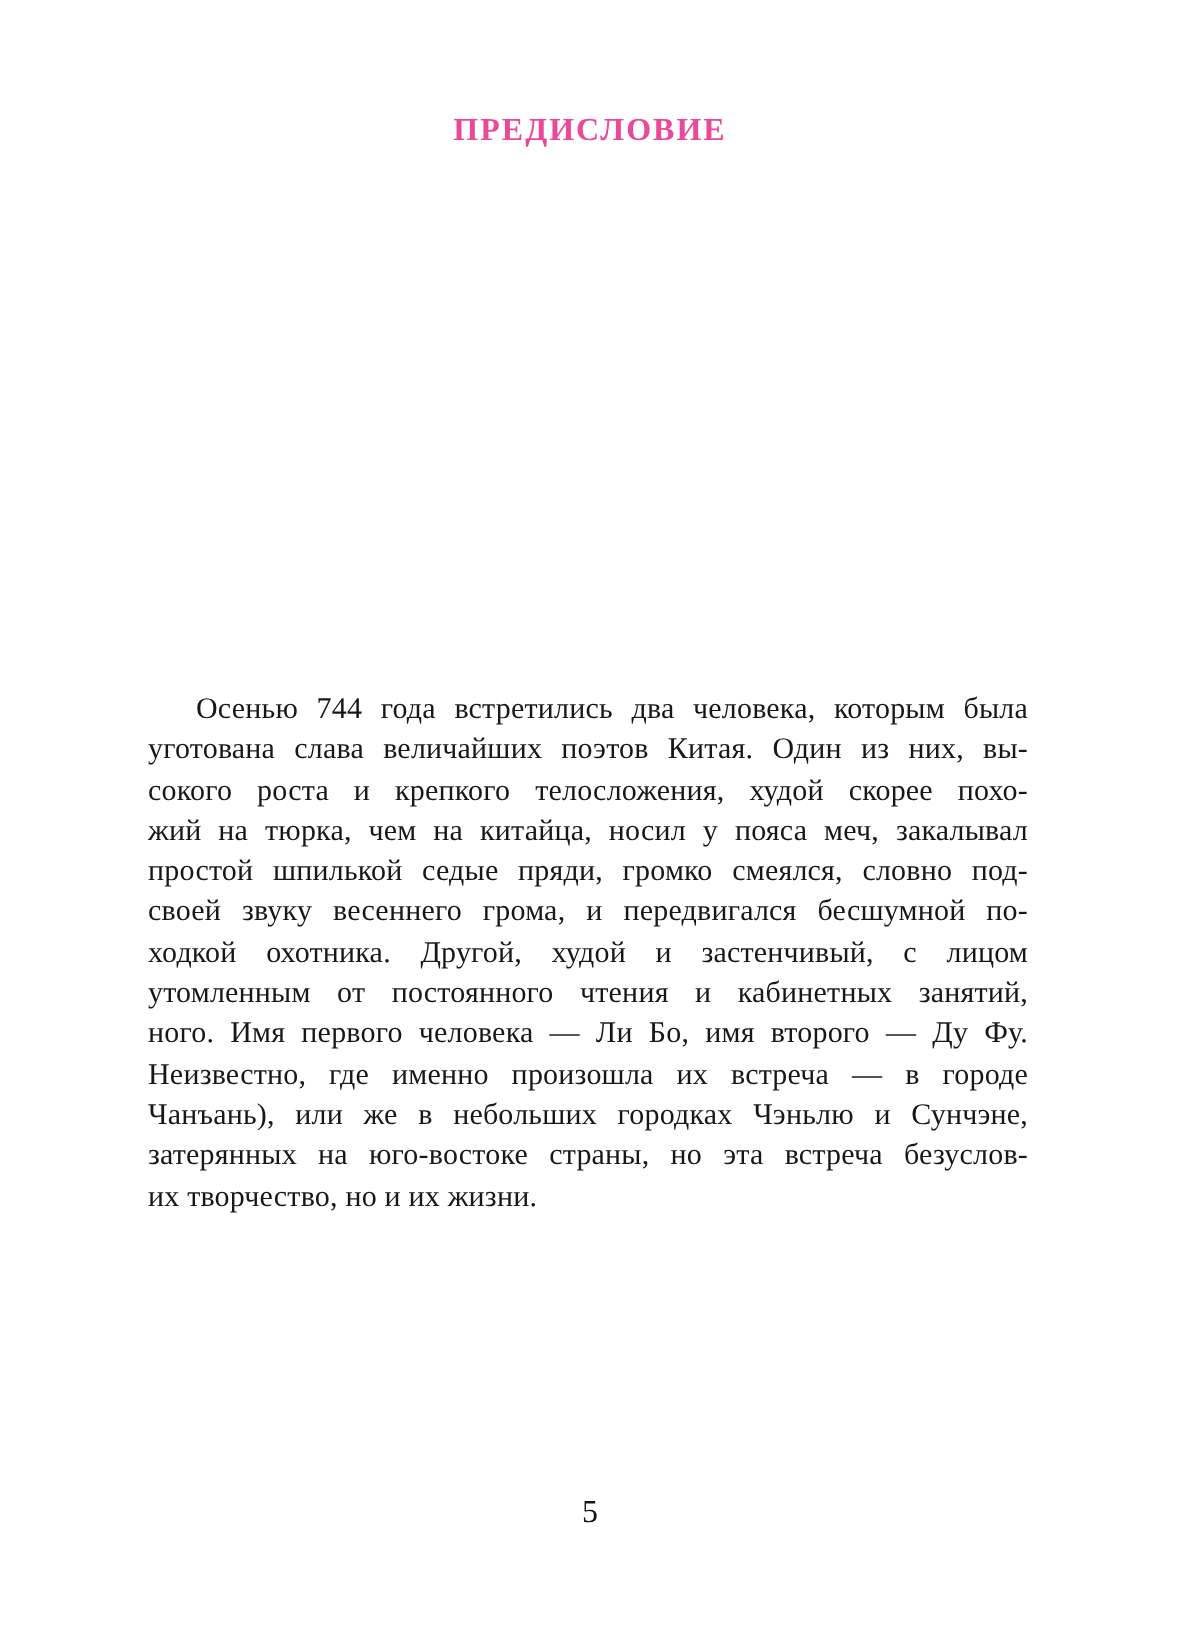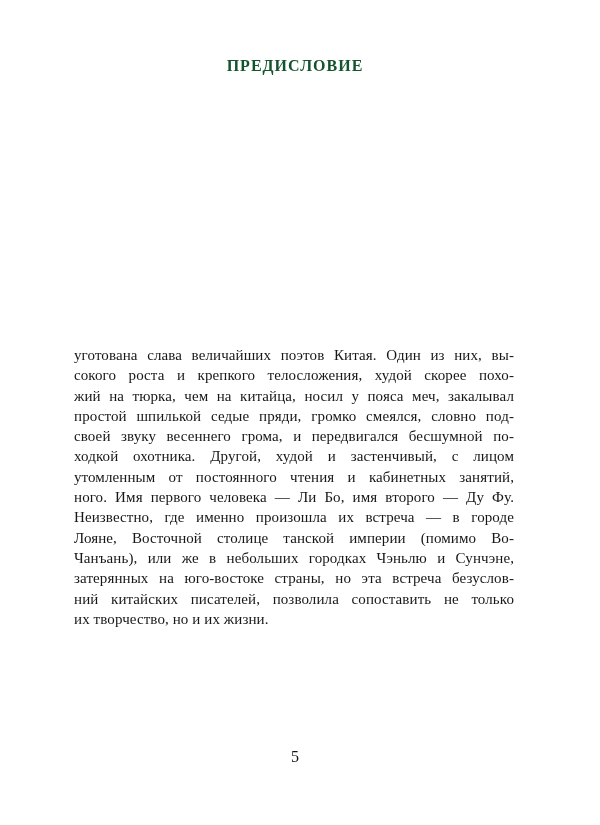--- a/index.html
+++ b/index.html
@@ -18,21 +18,21 @@
   }
   .chapter-title {
     position: absolute;
     top: 57px;
     left: 0;
     width: 590px;
     text-align: center;
     font-size: 16px;
     font-weight: bold;
     letter-spacing: 1px;
-    color: #14532d;
+    color: #ec4899;
   }
   .body-text {
     position: absolute;
     top: 345px;
     left: 74px;
     width: 440px;
     font-size: 15px;
     line-height: 20.3px;
     letter-spacing: 0.1px;
     color: #171717;
@@ -59,31 +59,30 @@
   }
 </style>
 </head>
 <body>
 
 <div class="page">
 
   <div class="chapter-title">ПРЕДИСЛОВИЕ</div>
 
   <div class="body-text">
+    <div class="body-line first-line">Осенью 744 года встретились два человека, которым была</div>
     <div class="body-line">уготована слава величайших поэтов Китая. Один из них, вы-</div>
     <div class="body-line">сокого роста и крепкого телосложения, худой скорее похо-</div>
     <div class="body-line">жий на тюрка, чем на китайца, носил у пояса меч, закалывал</div>
     <div class="body-line">простой шпилькой седые пряди, громко смеялся, словно под-</div>
     <div class="body-line">своей звуку весеннего грома, и передвигался бесшумной по-</div>
     <div class="body-line">ходкой охотника. Другой, худой и застенчивый, с лицом</div>
     <div class="body-line">утомленным от постоянного чтения и кабинетных занятий,</div>
     <div class="body-line">ного. Имя первого человека — Ли Бо, имя второго — Ду Фу.</div>
     <div class="body-line">Неизвестно, где именно произошла их встреча — в городе</div>
-    <div class="body-line">Лояне, Восточной столице танской империи (помимо Во-</div>
     <div class="body-line">Чанъань), или же в небольших городках Чэньлю и Сунчэне,</div>
     <div class="body-line">затерянных на юго-востоке страны, но эта встреча безуслов-</div>
-    <div class="body-line">ний китайских писателей, позволила сопоставить не только</div>
     <div class="body-line last-line">их творчество, но и их жизни.</div>
   </div>
 
   <div class="page-number">5</div>
 
 </div>
 
 </body></html>

